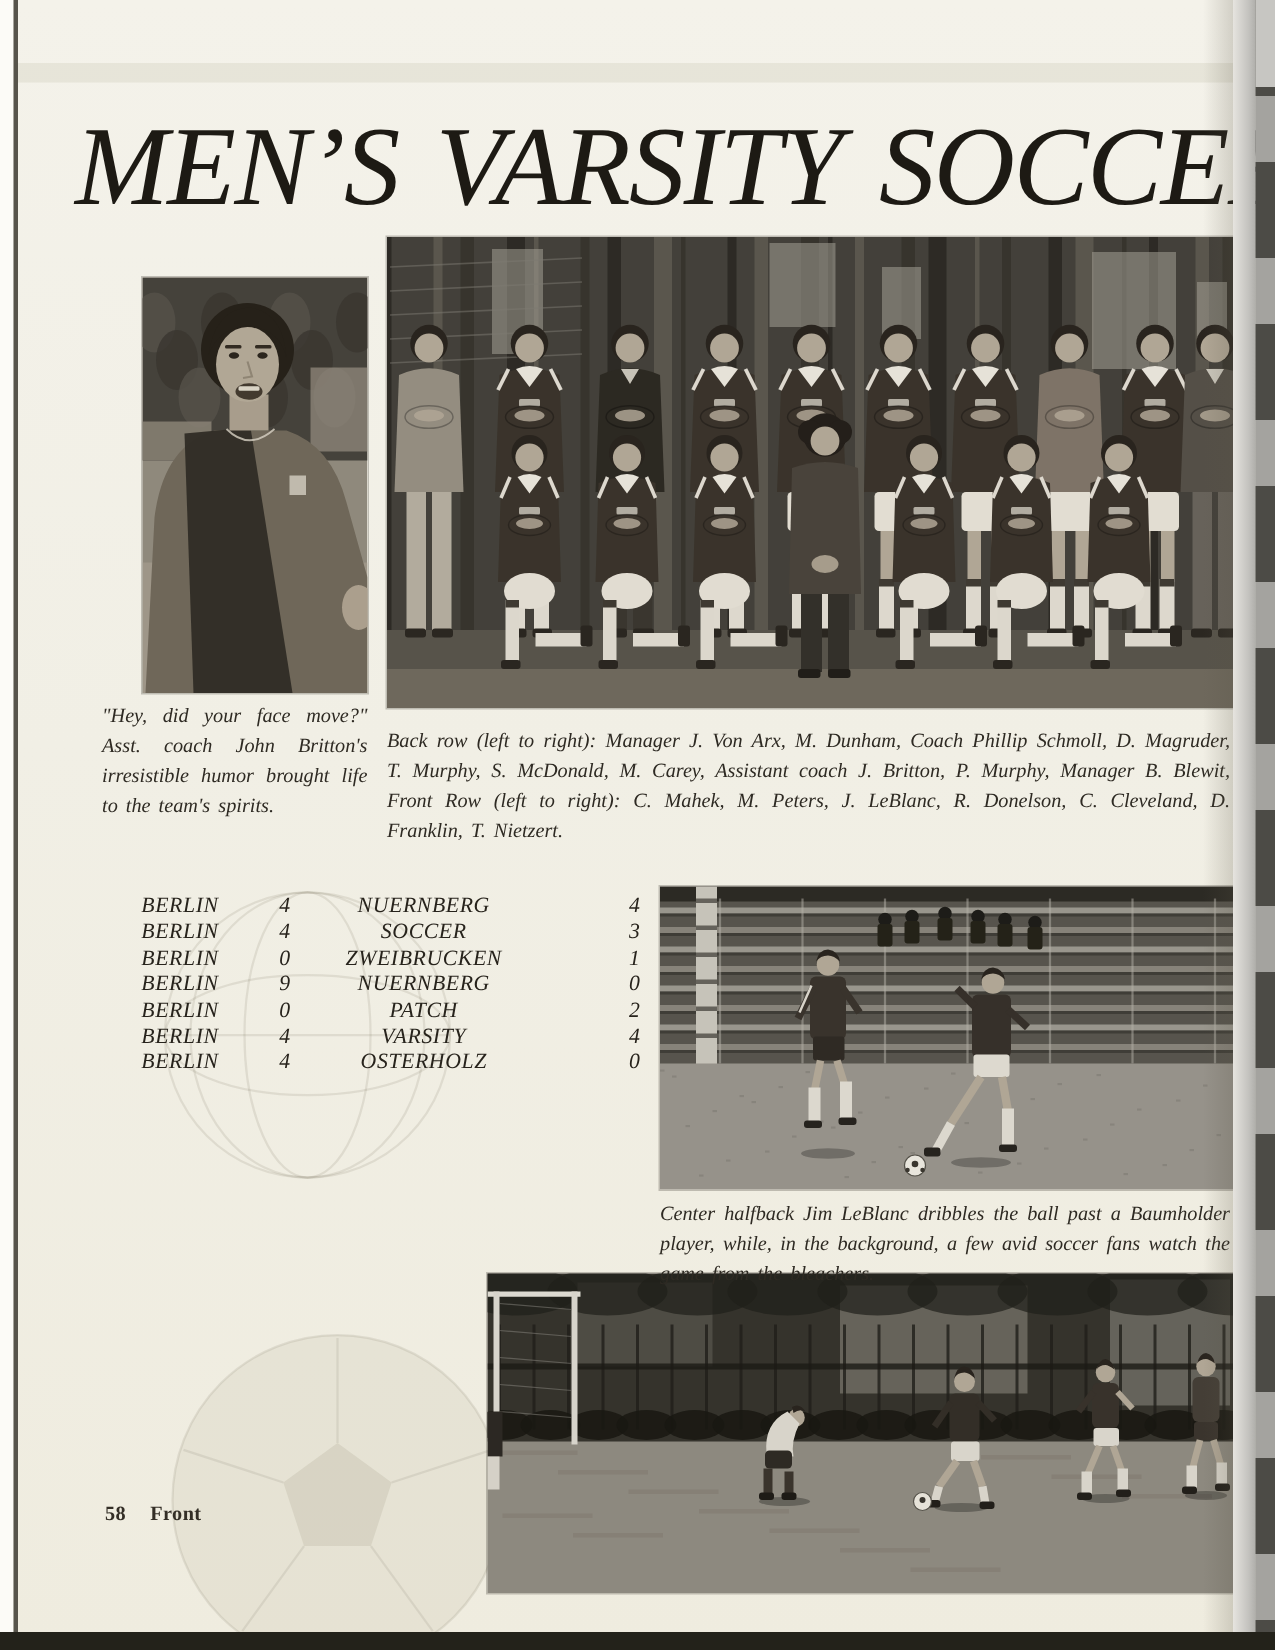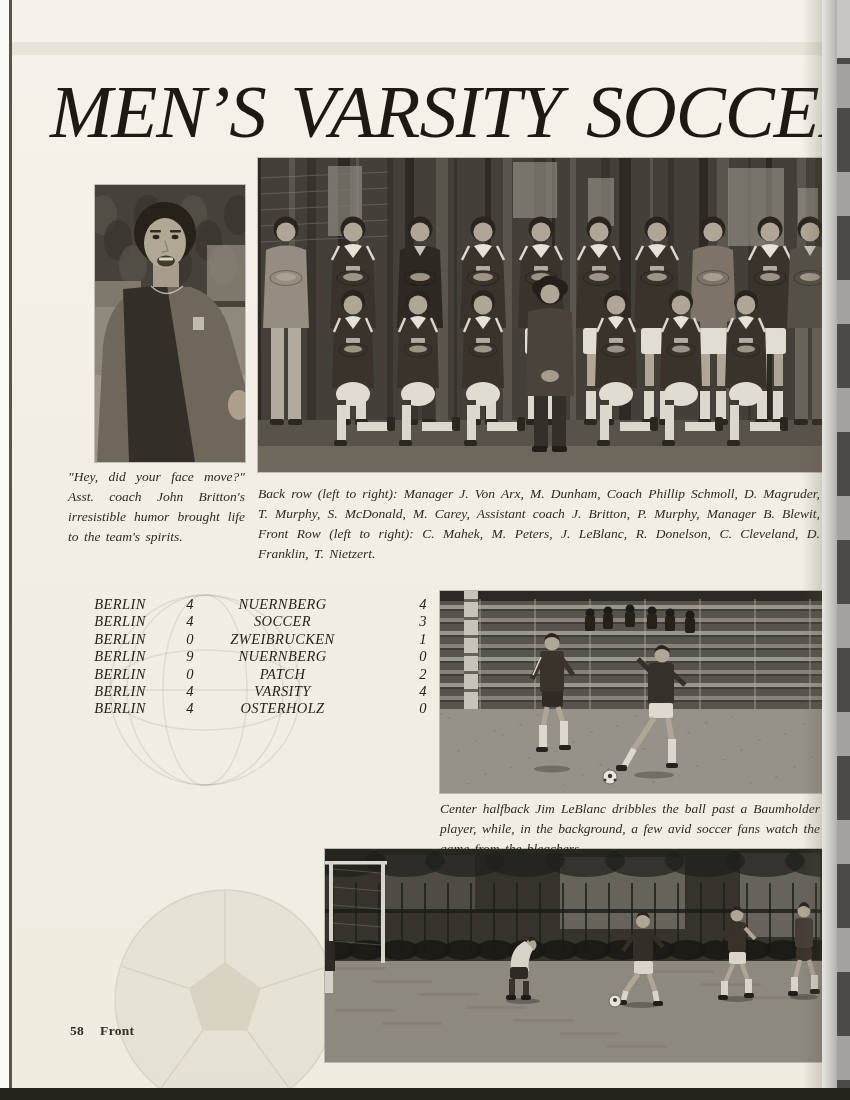--- a/index.html
+++ b/index.html
@@ -48,21 +48,21 @@
   .sc-hs{text-align:center;}
   .sc-opp{text-align:center;}
   .sc-os{text-align:right;}
 
   
   .wm{z-index:0;}
   #wm-globe{left:95px;top:580px;}
   #wm-ball{left:105px;top:880px;}
 
   
-  .footer{left:70px;top:1023px;z-index:3;display:flex;gap:16px;font-size:13.5px;
+  .footer{left:70px;top:1001px;z-index:3;display:flex;gap:16px;font-size:13.5px;
      font-weight:bold;color:#332e26;letter-spacing:.3px;}
 </style>
 </head>
 <body>
 
 <div id="scan">
 
   <div class="abs scan-band"></div>
 
   <h1 class="abs title">MEN’S VARSITY SOCCER</h1>

